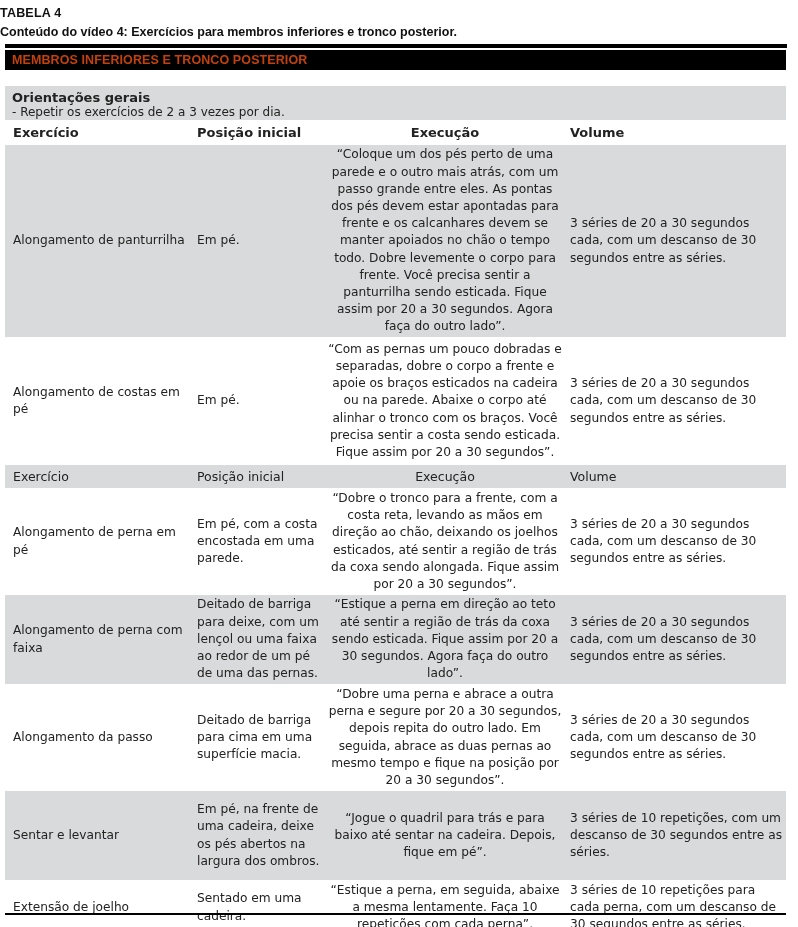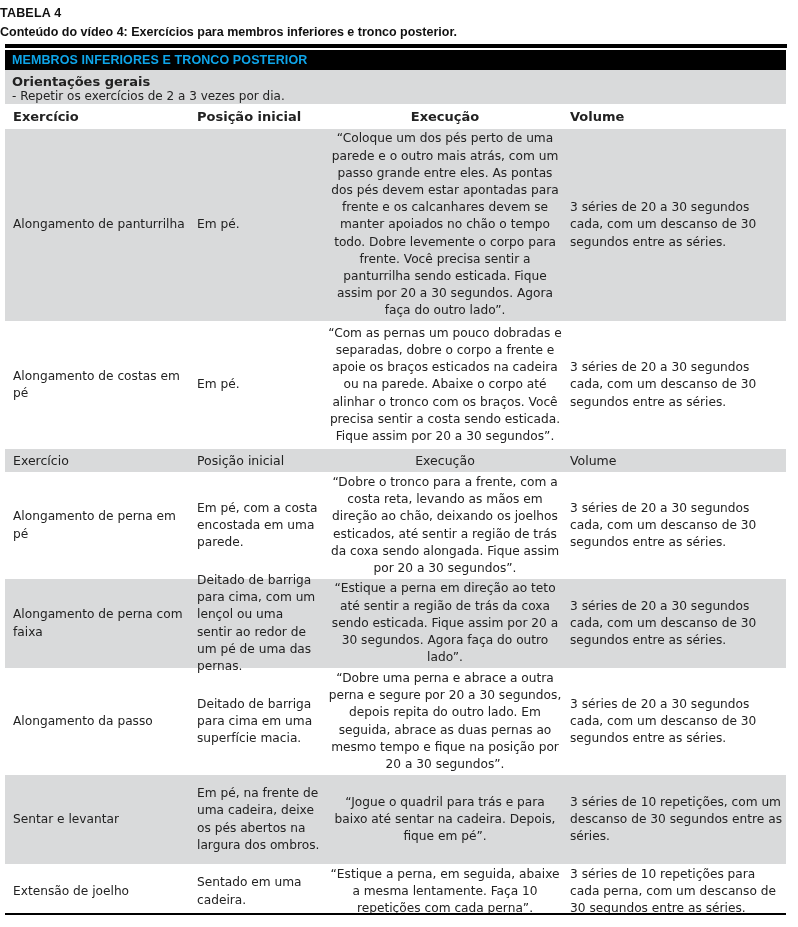--- a/index.html
+++ b/index.html
@@ -13,27 +13,27 @@
   }
   .cap-title { top: 6px; font-size: 12.5px; font-weight: bold; letter-spacing: 0.2px; }
   .cap-sub { top: 25px; font-size: 12.5px; font-weight: bold; }
   .topline {
     position: absolute; left: 5px; width: 782px; top: 44px; height: 4px; background: #000;
   }
   .table {
     position: absolute; left: 5px; top: 50px; width: 781px;
   }
   .section-bar {
-    background: #000; color: #0ea5e9; height: 20px; line-height: 20px;
+    background: #000; color: #c2410c; height: 20px; line-height: 20px;
     font-family: "Liberation Sans", sans-serif; font-weight: bold; font-size: 12.5px;
     padding-left: 7px; letter-spacing: 0.1px;
   }
   .guidelines {
     background: #d9dadb; padding: 4px 7px 16px 7px; height: 34px; box-sizing: border-box;
-    margin-top: 0;
+    margin-top: 16px;
   }
   .g-title { font-size: 13px; font-weight: bold; line-height: 15px; color: #222; }
   .g-item { font-size: 12px; line-height: 15px; color: #222; }
   .row {
     display: flex; align-items: center; box-sizing: border-box;
     font-size: 12.2px; line-height: 17.2px; color: #222;
   }
   .row.grey { background: #d9dadb; }
   .row.header { font-weight: bold; font-size: 13px; }
   .row.header2 { font-weight: normal; font-size: 12.5px; }
@@ -90,21 +90,21 @@
 
   <div class="row" style="height:107px;">
     <div class="c1">Alongamento de perna em pé</div>
     <div class="c2">Em pé, com a costa encostada em uma parede.</div>
     <div class="c3">“Dobre o tronco para a frente, com a costa reta, levando as mãos em direção ao chão, deixando os joelhos esticados, até sentir a região de trás da coxa sendo alongada. Fique assim por 20 a 30 segundos”.</div>
     <div class="c4">3 séries de 20 a 30 segundos cada, com um descanso de 30 segundos entre as séries.</div>
   </div>
 
   <div class="row grey" style="height:89px;">
     <div class="c1">Alongamento de perna com faixa</div>
-    <div class="c2">Deitado de barriga para cima, com um lençol ou uma sentir ao redor de um pé de uma das pernas.</div>
+    <div class="c2">Deitado de barriga para deixe, com um lençol ou uma faixa ao redor de um pé de uma das pernas.</div>
     <div class="c3">“Estique a perna em direção ao teto até sentir a região de trás da coxa sendo esticada. Fique assim por 20 a 30 segundos. Agora faça do outro lado”.</div>
     <div class="c4">3 séries de 20 a 30 segundos cada, com um descanso de 30 segundos entre as séries.</div>
   </div>
 
   <div class="row" style="height:107px;">
     <div class="c1">Alongamento da passo</div>
     <div class="c2">Deitado de barriga para cima em uma superfície macia.</div>
     <div class="c3">“Dobre uma perna e abrace a outra perna e segure por 20 a 30 segundos, depois repita do outro lado. Em seguida, abrace as duas pernas ao mesmo tempo e fique na posição por 20 a 30 segundos”.</div>
     <div class="c4">3 séries de 20 a 30 segundos cada, com um descanso de 30 segundos entre as séries.</div>
   </div>

